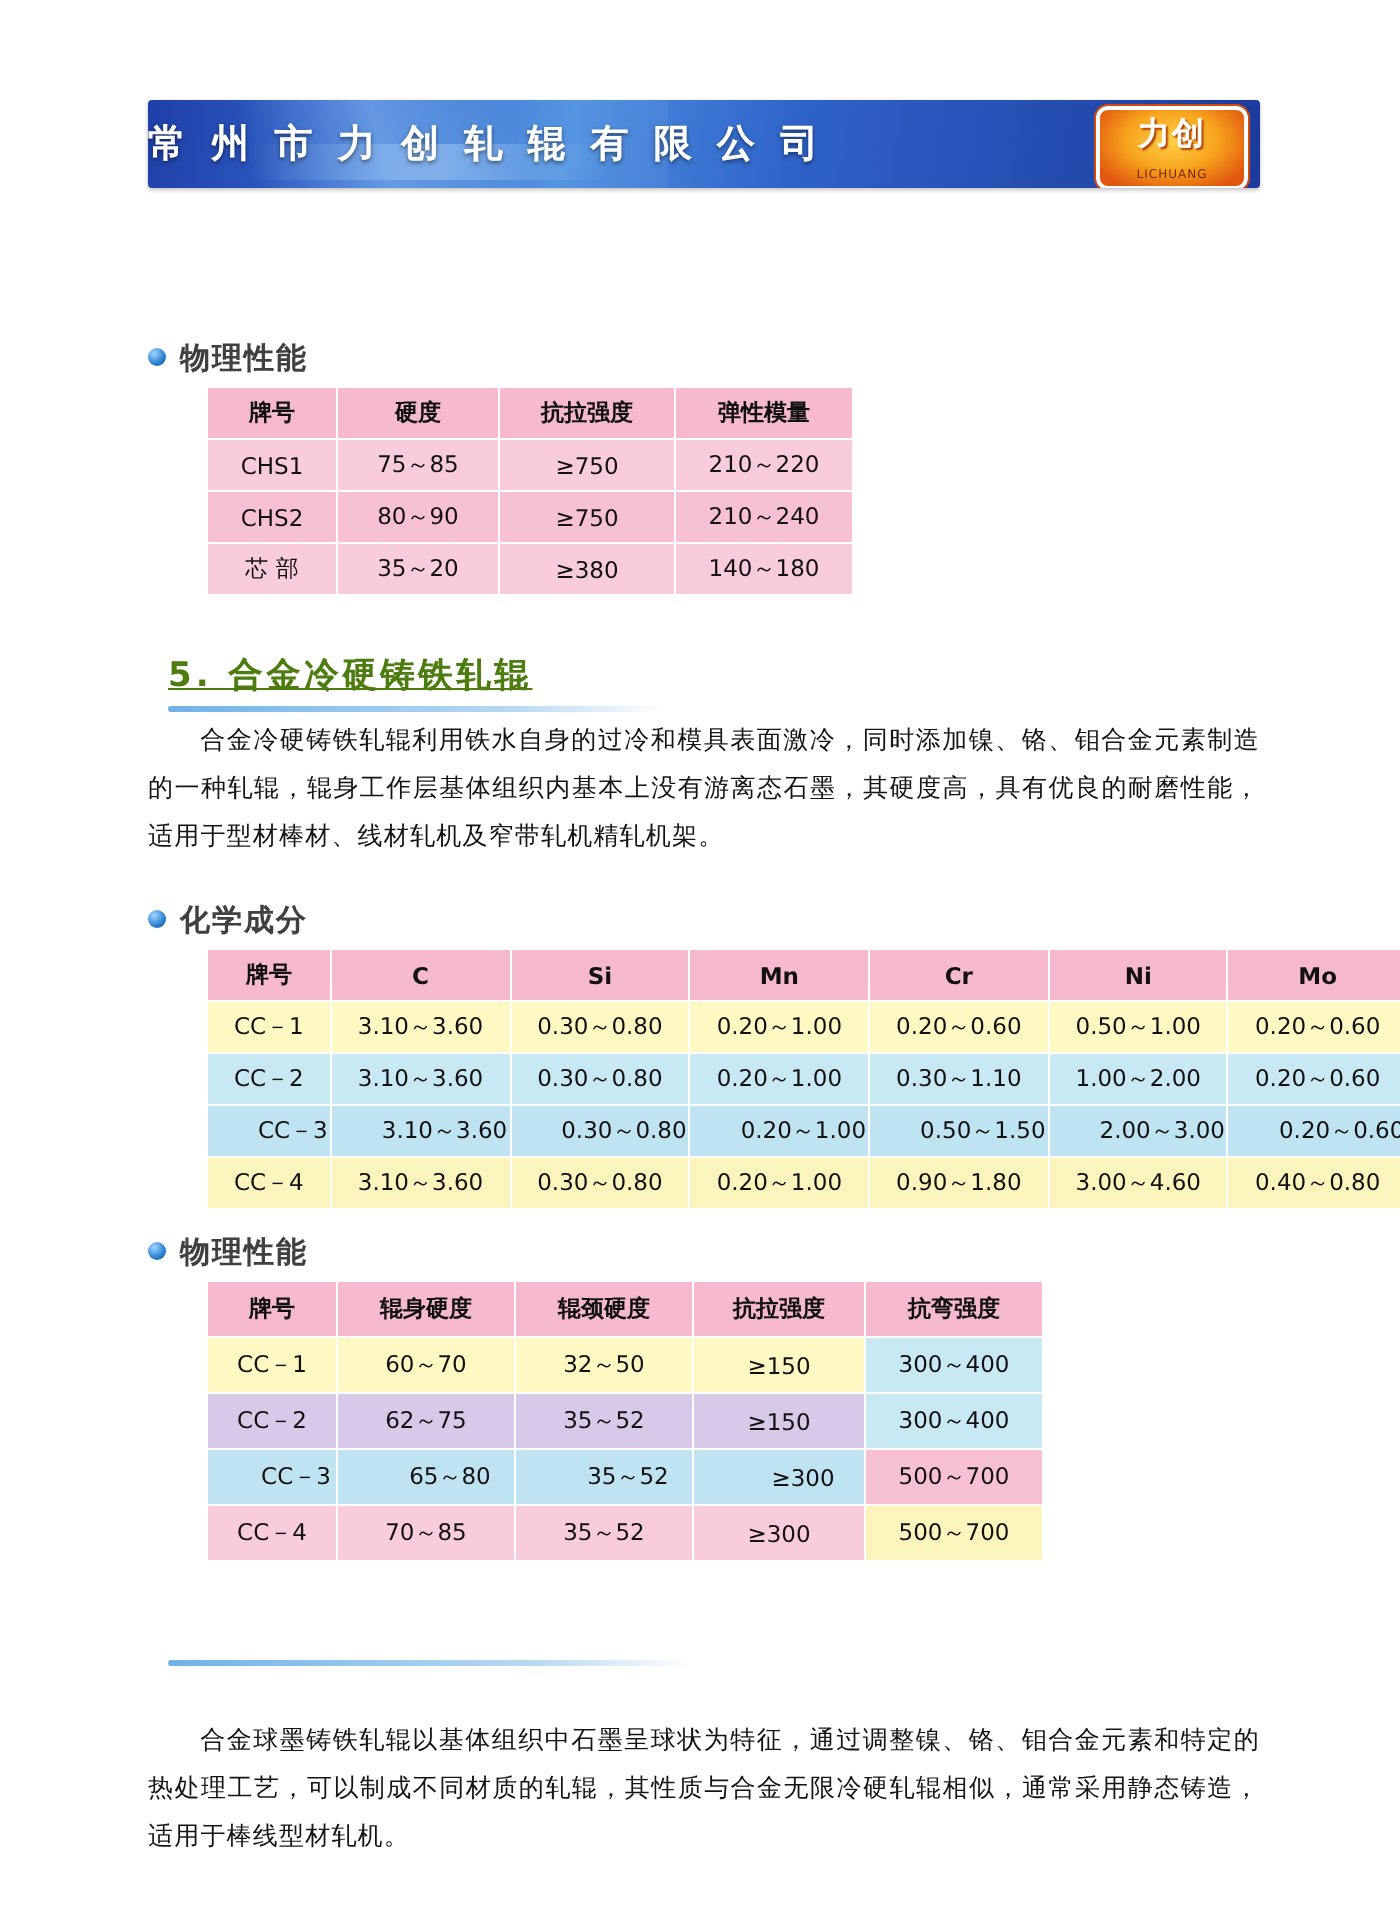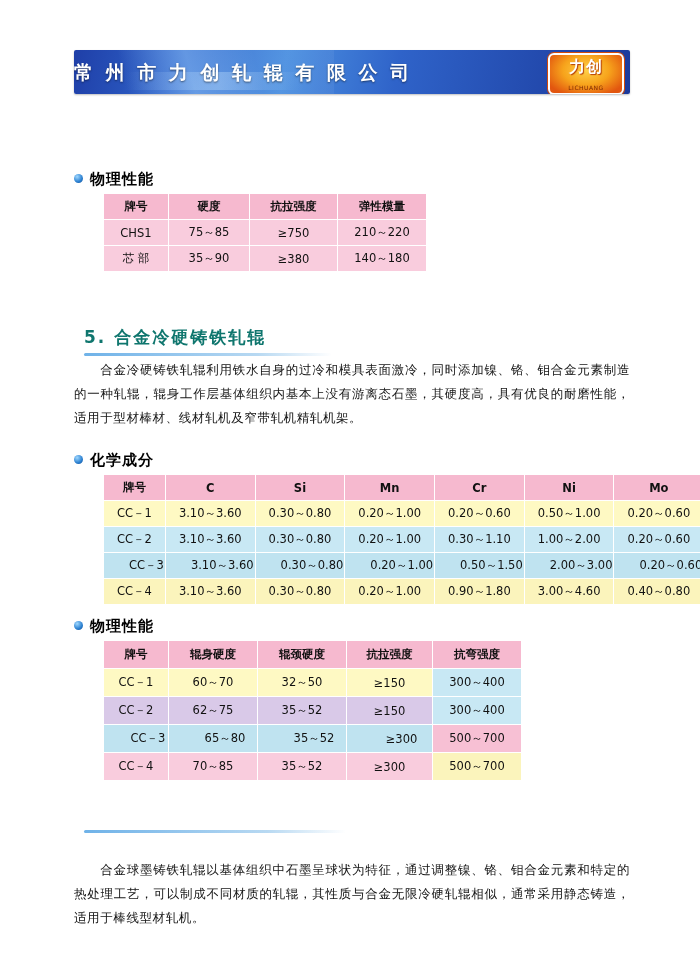--- a/index.html
+++ b/index.html
@@ -92,44 +92,45 @@
     font-size: 6px;
     color: #7a2a00;
     letter-spacing: 0.5px;
   }
 
   
   .bullet-head {
     position: absolute;
     font-size: 15px;
     font-weight: bold;
-    color: #000000;
+    color: #404040;
     letter-spacing: 1px;
     white-space: nowrap;
   }
   .bullet-head .dot {
     display: inline-block;
     width: 9px;
     height: 9px;
     border-radius: 50%;
     background: radial-gradient(circle at 35% 30%, #9fd8ff 0%, #2a7fd0 60%, #134a8e 100%);
     margin-right: 7px;
     vertical-align: middle;
     position: relative;
     top: -1px;
   }
 
   .big-head {
     position: absolute;
     font-size: 17px;
     font-weight: bold;
-    color: #0f766e;
+    color: #4d7c0f;
     letter-spacing: 2px;
     white-space: nowrap;
     padding-bottom: 4px;
+    text-decoration: underline;
   }
   .big-head .rule {
     position: absolute;
     left: 0;
     bottom: -3px;
     height: 3px;
     width: 100%;
     background: linear-gradient(90deg, #6fb2e8, #b8d9f2 70%, rgba(255,255,255,0));
     border-radius: 2px;
   }
@@ -219,22 +220,28 @@
     <th class="col-c c-rose">抗拉强度</th>
     <th class="col-d c-rose">弹性模量</th>
   </tr>
   <tr>
     <td class="c-pink2">CHS1</td>
     <td class="c-pink2">75～85</td>
     <td class="c-pink2">≥750</td>
     <td class="c-pink2">210～220</td>
   </tr>
   <tr>
+    <td class="c-pink">CHS2</td>
+    <td class="c-pink">80～90</td>
+    <td class="c-pink">≥750</td>
+    <td class="c-pink">210～240</td>
+  </tr>
+  <tr>
     <td class="c-pink2">芯 部</td>
-    <td class="c-pink2">35～90</td>
+    <td class="c-pink2">35～20</td>
     <td class="c-pink2">≥380</td>
     <td class="c-pink2">140～180</td>
   </tr>
 </tbody>
   </table>
 
 <div class="big-head" style="left:84px; top:326px; width:248px;">
   <span>5. 合金冷硬铸铁轧辊</span>
   <span class="rule"></span>
 </div>

